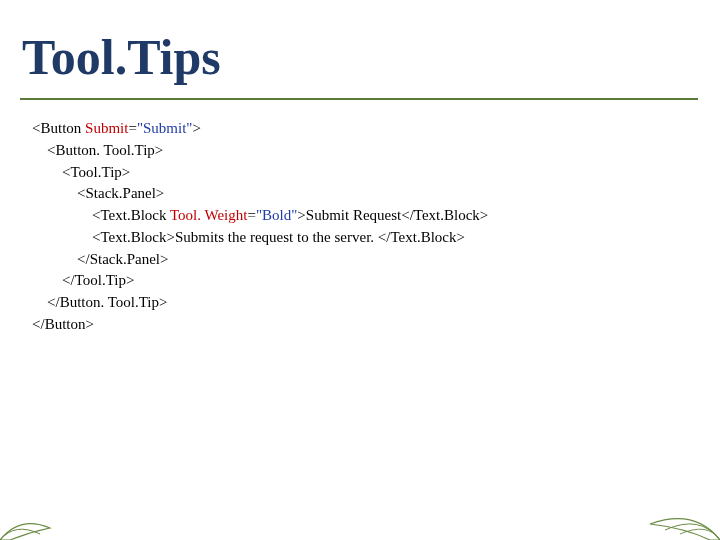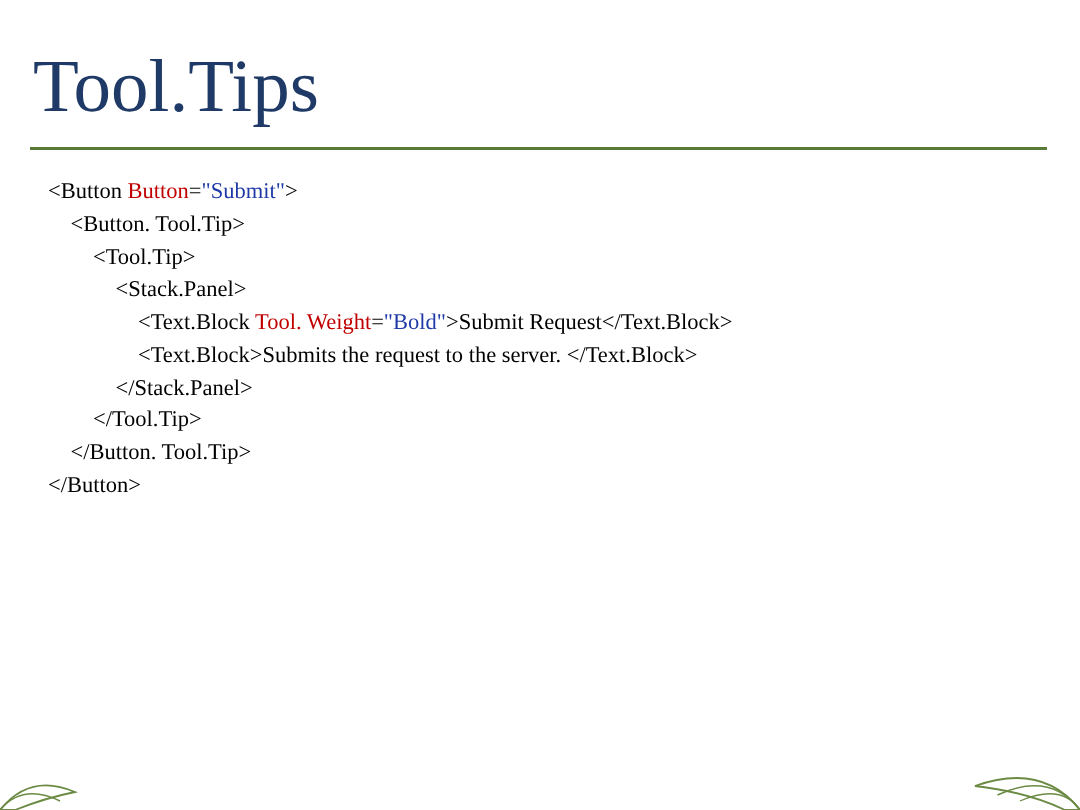--- a/index.html
+++ b/index.html
@@ -16,21 +16,21 @@
     width: 720px;
     height: 540px;
     position: relative;
     box-sizing: border-box;
   }
   .title {
     position: absolute;
     top: 28px;
     left: 22px;
     font-size: 50px;
-    font-weight: normal;
+    font-weight: bold;
     color: #1f3a66;
     font-family: Georgia, serif;
     letter-spacing: 0px;
   }
   .rule {
     position: absolute;
     top: 98px;
     left: 20px;
     width: 678px;
     height: 2px;
@@ -65,21 +65,21 @@
     pointer-events: none;
   }
 </style>
 </head>
 <body>
 <div class="slide">
 
   <div class="title">Tool.Tips</div>
   <div class="rule"></div>
 
-  <div class="code"><span><span>&lt;Button </span><span class="attr">Button</span><span>=</span><span class="val">"Submit"</span><span>&gt;</span></span>
+  <div class="code"><span><span>&lt;Button </span><span class="attr">Submit</span><span>=</span><span class="val">"Submit"</span><span>&gt;</span></span>
 <span>    &lt;Button. Tool.Tip&gt;</span>
 <span>        &lt;Tool.Tip&gt;</span>
 <span>            &lt;Stack.Panel&gt;</span>
 <span><span>                &lt;Text.Block </span><span class="attr">Tool. Weight</span><span>=</span><span class="val">"Bold"</span><span>&gt;Submit Request&lt;/Text.Block&gt;</span></span>
 <span>                &lt;Text.Block&gt;Submits the request to the server. &lt;/Text.Block&gt;</span>
 <span>            &lt;/Stack.Panel&gt;</span>
 <span>        &lt;/Tool.Tip&gt;</span>
 <span>    &lt;/Button. Tool.Tip&gt;</span>
 <span>&lt;/Button&gt;</span></div>
 

